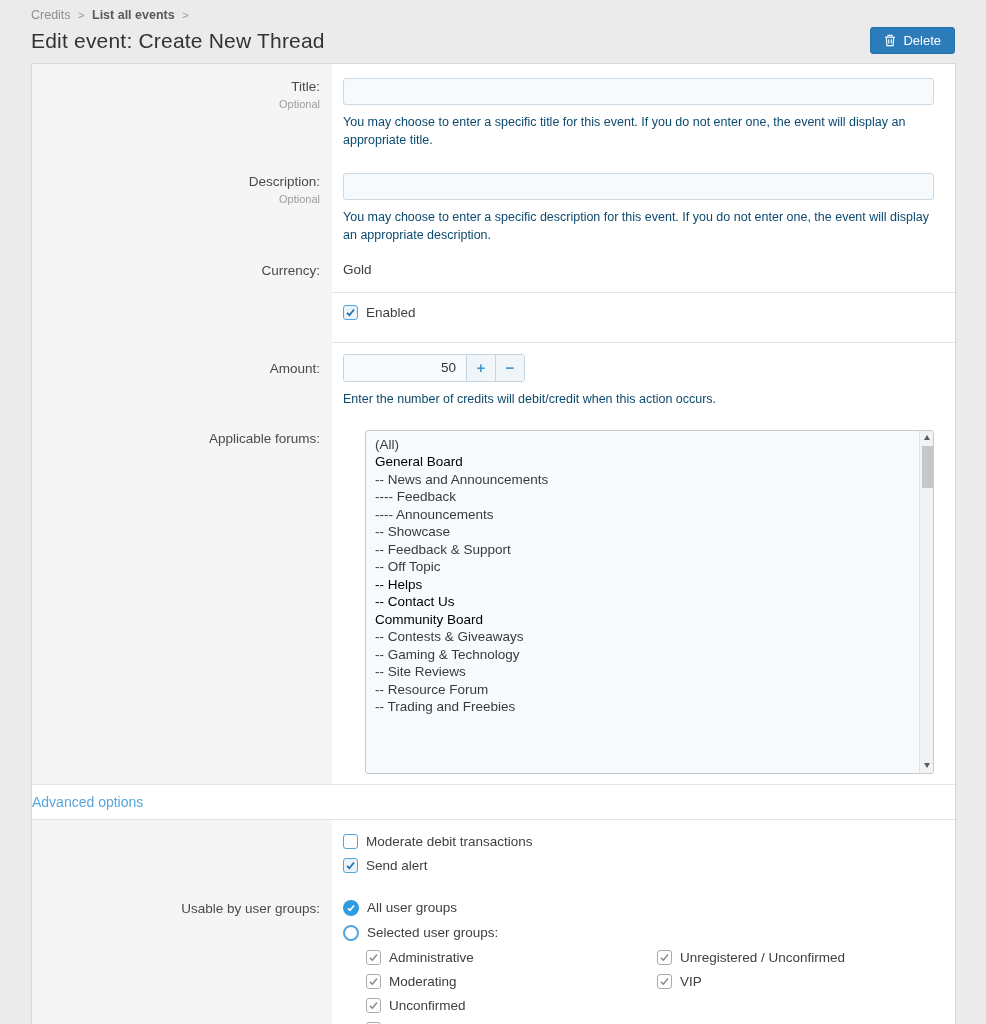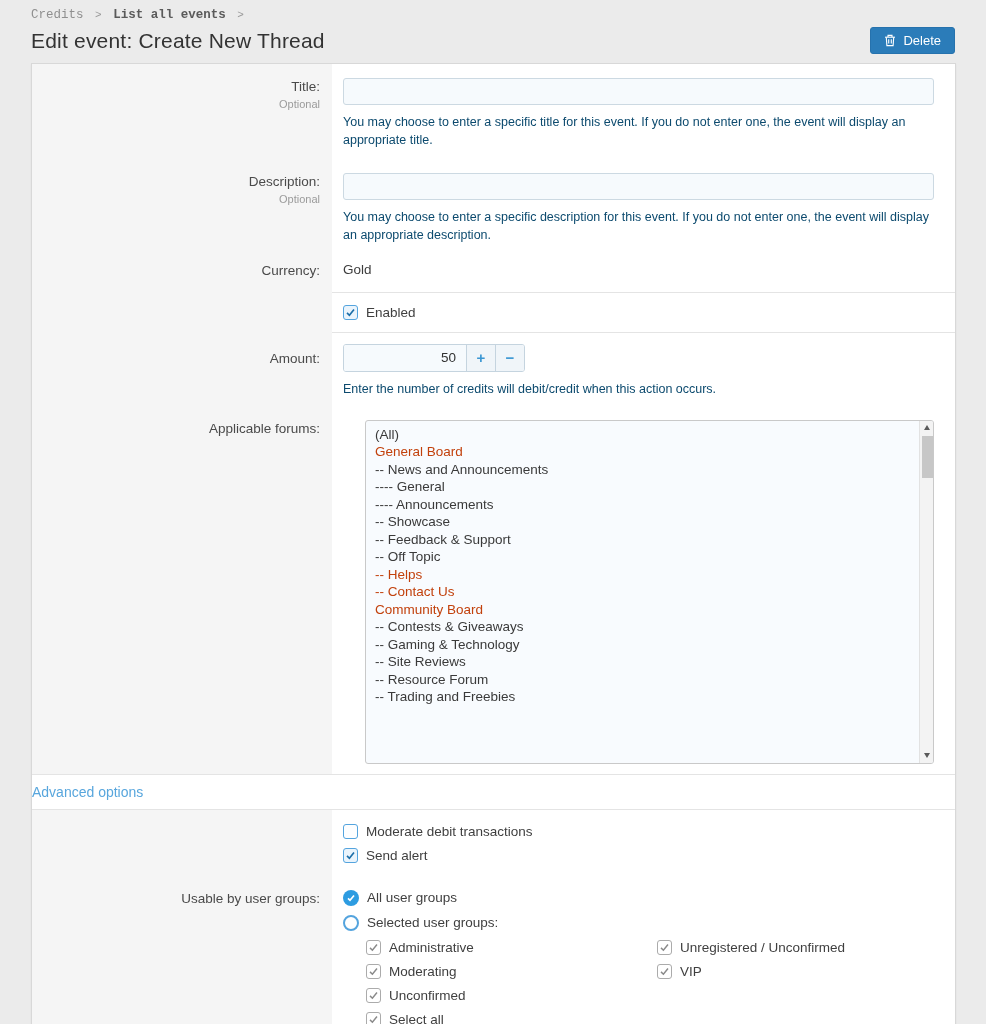--- a/index.html
+++ b/index.html
@@ -4,21 +4,21 @@
 <style>
   * { margin:0; padding:0; box-sizing:border-box; }
   html,body { width:986px; height:1024px; overflow:hidden; }
   body {
     background:#ebebeb;
     font-family:"Liberation Sans", sans-serif;
     color:#3d3d3d;
   }
   
   .header { padding:8px 31px 0 31px; }
-  .breadcrumb { font-size:12.5px; color:#8f8f8f;font-family:Liberation Mono, monospace; }
+  .breadcrumb { font-size:12.5px; color:#8f8f8f; }
   .breadcrumb .bold { font-weight:bold; color:#5a5a5a; }
   .breadcrumb .sep { margin:0 4px; color:#9a9a9a; font-size:11px; }
   .header-row { display:flex; justify-content:space-between; align-items:center; margin-top:5px; margin-bottom:9px; }
   h1 { font-size:21px; font-weight:500; color:#333; letter-spacing:.2px; }
   .btn-delete {
     background:#2b7cb9; color:#fff; border:1px solid #2672ad; border-radius:3px;
     padding:5px 13px; font-size:13px; display:inline-flex; align-items:center; gap:7px;
     font-family:inherit; cursor:pointer;
   }
   
@@ -46,21 +46,21 @@
     width:100%; height:27px; background:#f6fafd; border:1px solid #ccd9e2; border-radius:3px;
     padding:0 8px; font-size:13.5px; font-family:inherit; color:#333;
   }
   
   .amount-group { display:inline-flex; border:1px solid #c5d4df; border-radius:3px; overflow:hidden; }
   .amount-input { width:122px; height:26px; border:none; background:#f6fafd; text-align:right; padding:0 10px; font-size:13.5px; font-family:inherit; color:#333; }
   .step-btn { width:29px; height:26px; background:#f0f5f9; border:none; border-left:1px solid #c5d4df; color:#3b97d3; font-size:15px; font-weight:bold; display:flex; align-items:center; justify-content:center; cursor:pointer; font-family:inherit; line-height:1; }
   
   .listbox { position:relative; height:344px; background:#f8fbfe; border:1px solid #c9c9c9; border-radius:3px; overflow:hidden; padding:5px 22px 0 9px; }
   .opt { font-size:13.5px; line-height:17.5px; color:#3a3a3a; white-space:nowrap; cursor:default; }
-  .opt.muted { color:#c2410c; }
+  .opt.muted { color:#000000; }
   .sb { position:absolute; top:0; right:0; bottom:0; width:14px; background:#f3f3f3; border-left:1px solid #e2e2e2; }
   .sb-btn { position:absolute; left:0; right:0; height:14px; display:flex; align-items:center; justify-content:center; }
   .sb-up { top:0; } .sb-down { bottom:0; }
   .tri-up { width:0; height:0; border-left:3.5px solid transparent; border-right:3.5px solid transparent; border-bottom:5px solid #5a5a5a; }
   .tri-down { width:0; height:0; border-left:3.5px solid transparent; border-right:3.5px solid transparent; border-top:5px solid #5a5a5a; }
   .sb-thumb { position:absolute; top:15px; left:1.5px; width:11px; height:42px; background:#c7c7c7; }
   
   .adv { background:#fff; border-top:1px solid #e4e4e4; border-bottom:1px solid #e4e4e4; padding:9px 0; }
   .adv-label { width:300px; padding-right:12px; color:#58a6dd; font-size:14px; cursor:pointer; }
   
@@ -136,21 +136,21 @@
       <div class="flabel">Currency:</div>
     </div>
     <div class="ccol">
       <div class="fvalue">Gold</div>
     </div>
   </div>
 
   <div class="frow r-enabled">
     <div class="lcol"></div>
     <div class="ccol">
-      <label class="chk-row" style="margin-bottom:0;">
+      <label class="chk-row" style="margin-bottom:10px;">
         <span class="chk blue">
           <svg width="11" height="11" viewBox="0 0 12 12" fill="none" stroke-width="1.8">
               <path d="M2.2 6.4l2.6 2.6 5-6.2"></path>
             </svg>
         </span>
         <span>Enabled</span>
       </label>
     </div>
   </div>
 
@@ -175,21 +175,21 @@
     <div class="ccol">
       <div class="listbox">
         <div>
 
             <div class="opt">(All)</div>
 
             <div class="opt muted">General Board</div>
 
             <div class="opt">-- News and Announcements</div>
 
-            <div class="opt">---- General</div>
+            <div class="opt">---- Feedback</div>
 
             <div class="opt">---- Announcements</div>
 
             <div class="opt">-- Showcase</div>
 
             <div class="opt">-- Feedback &amp; Support</div>
 
             <div class="opt">-- Off Topic</div>
 
             <div class="opt muted">-- Helps</div>

